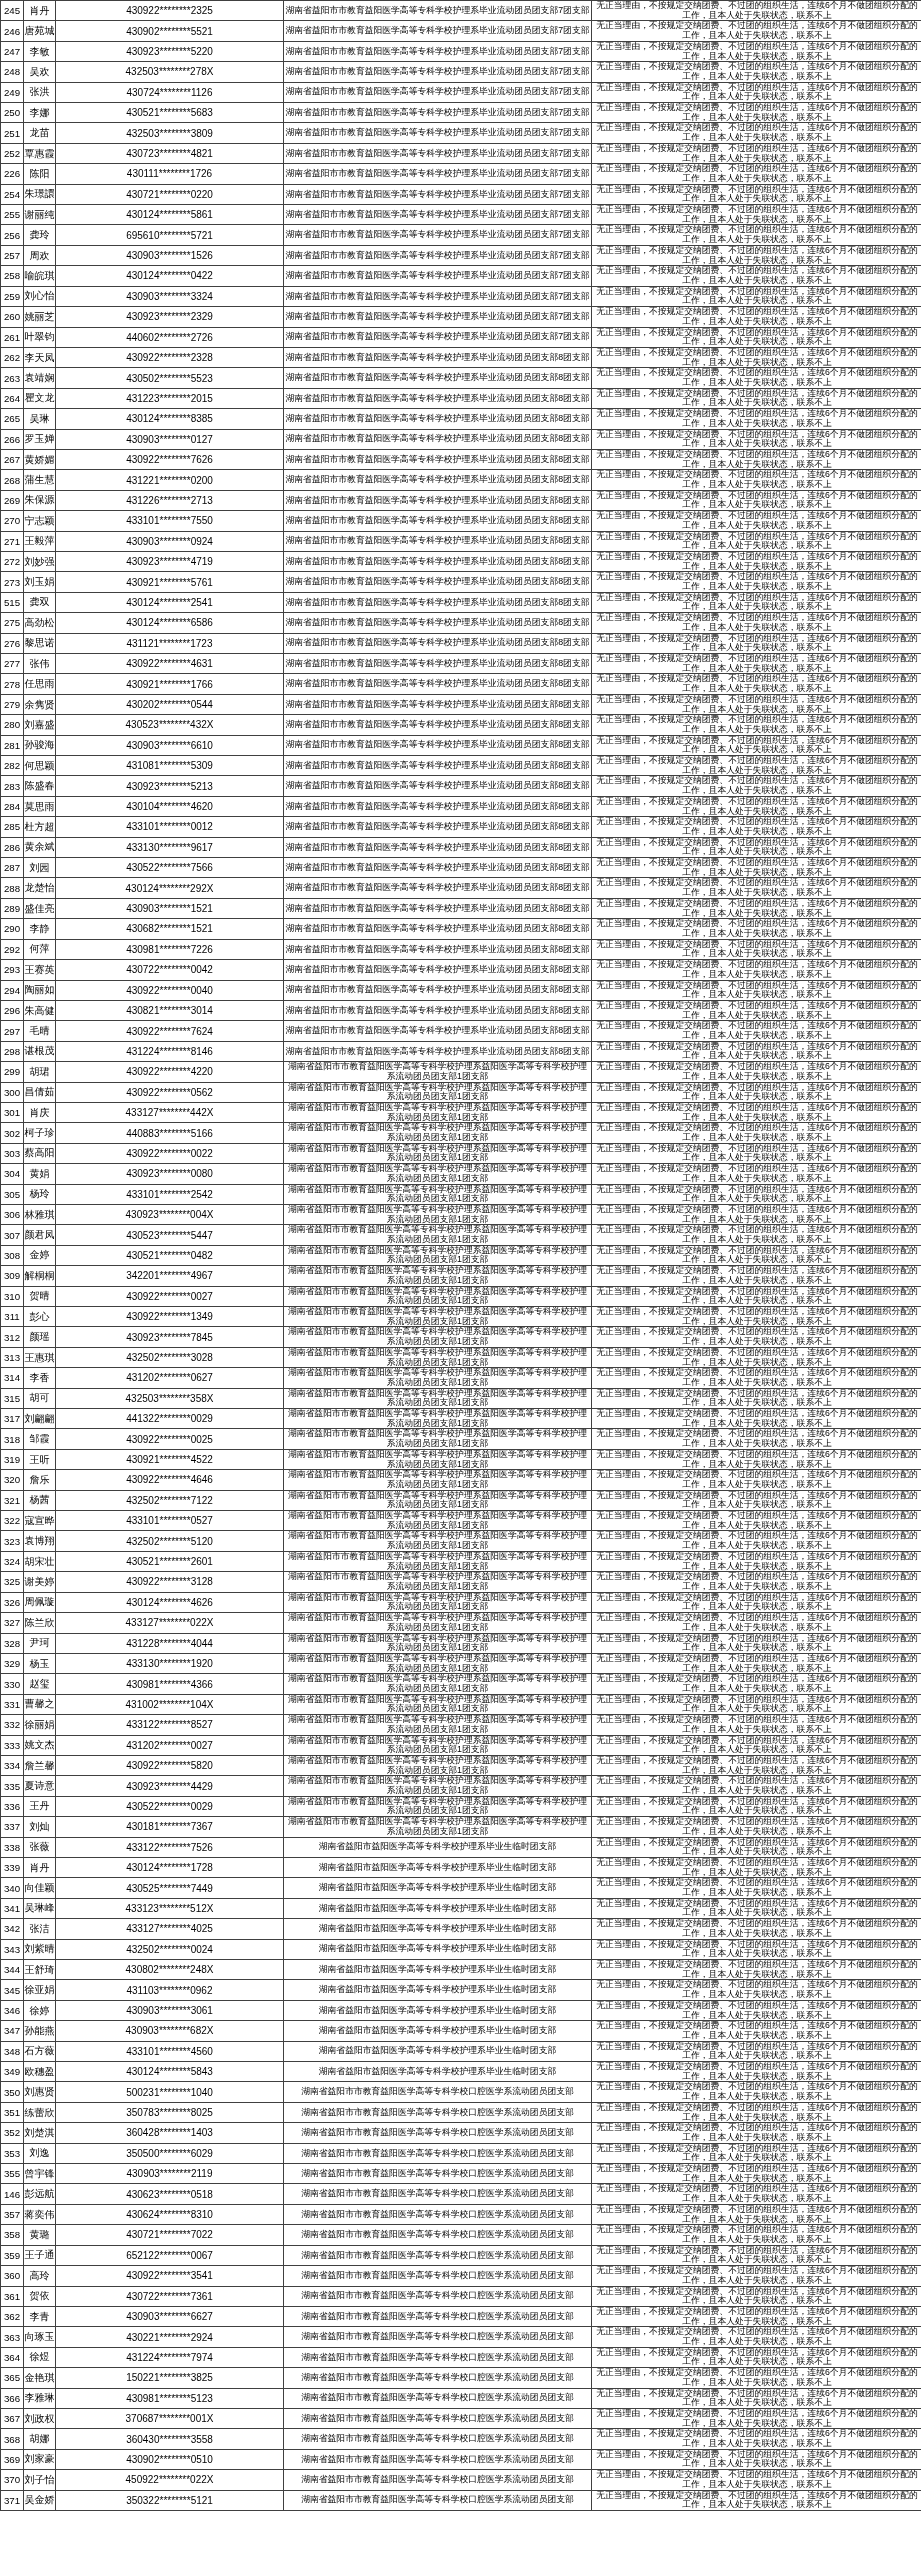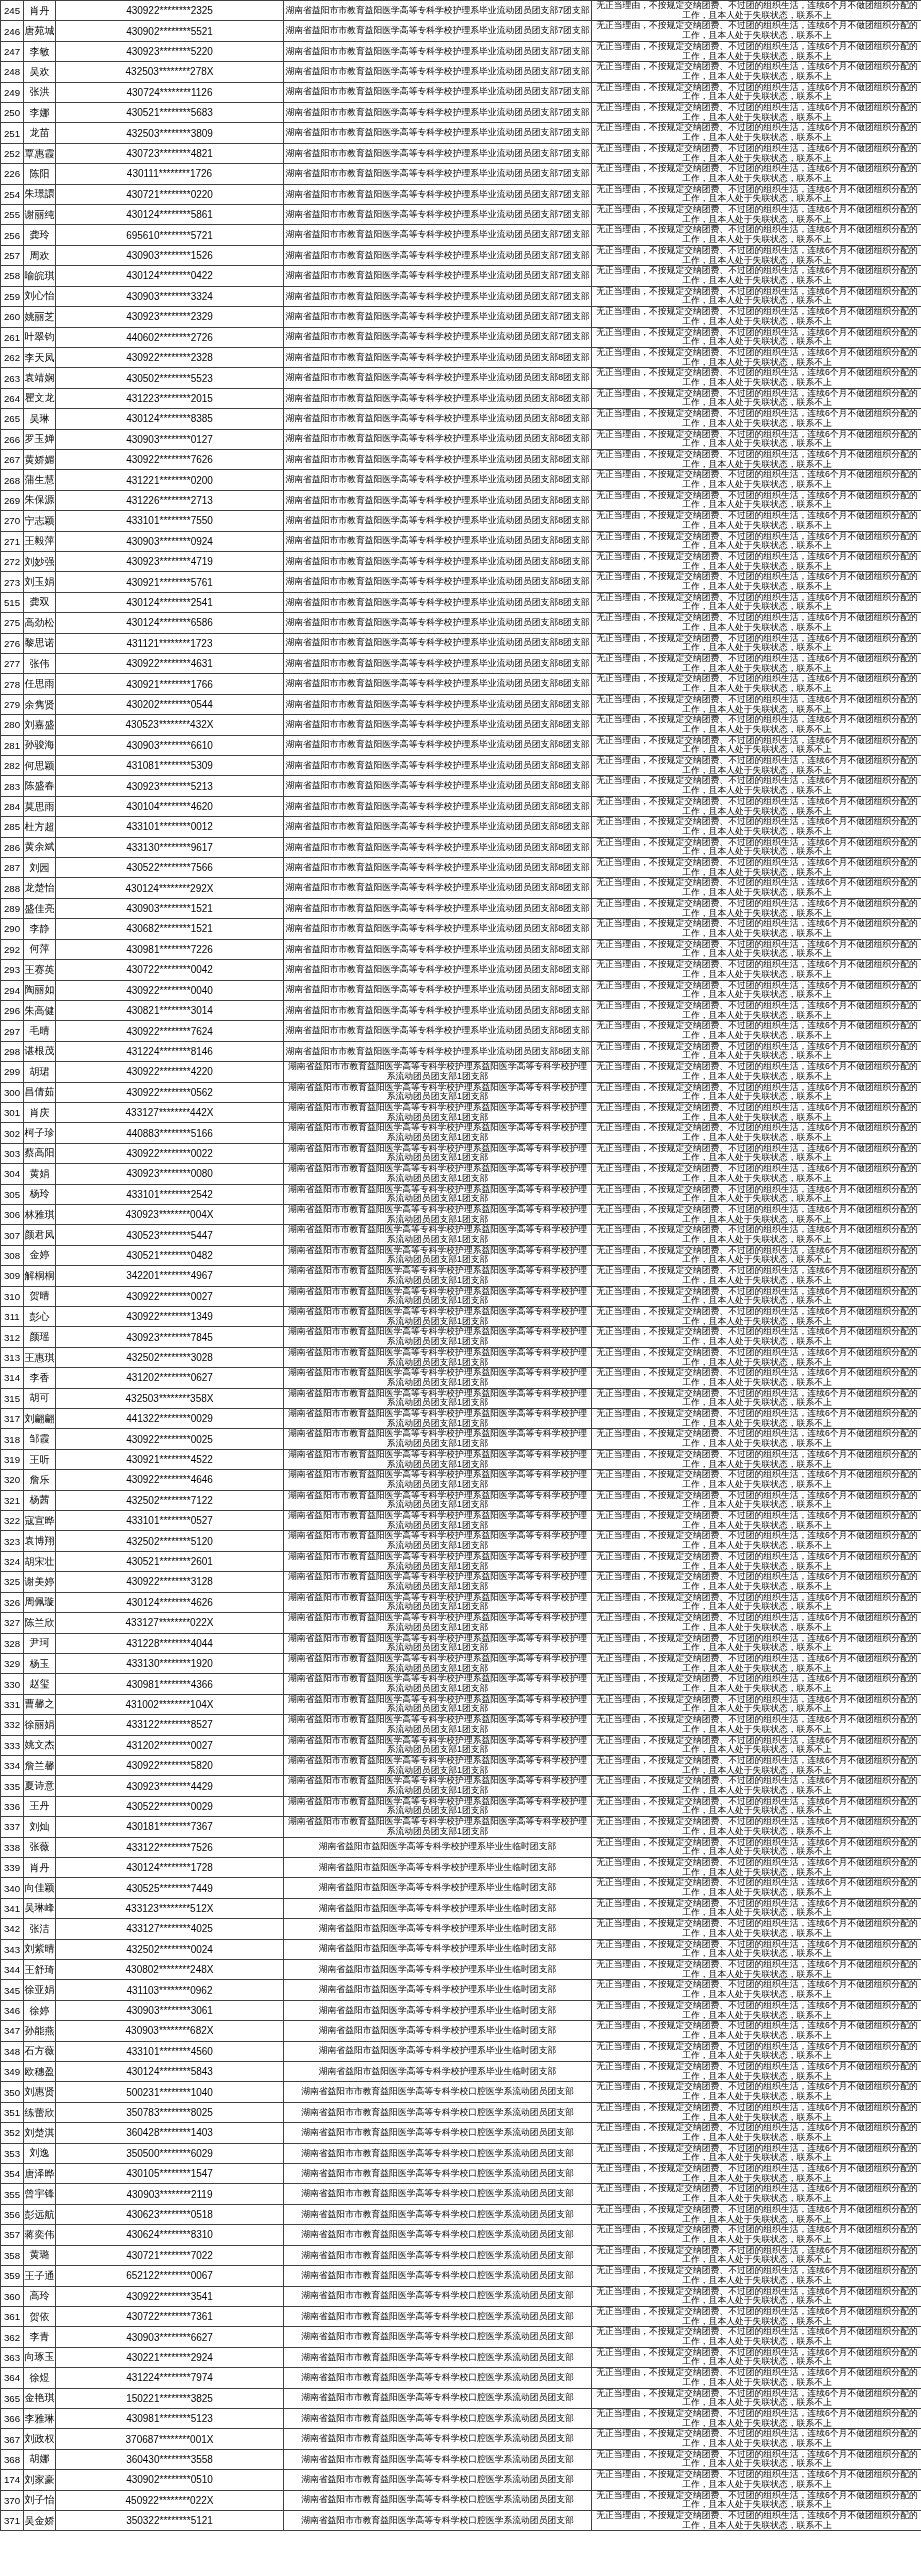--- a/index.html
+++ b/index.html
@@ -765,35 +765,28 @@
         <td class="c-rem">无正当理由，不按规定交纳团费、不过团的组织生活，连续6个月不做团组织分配的工作，且本人处于失联状态，联系不上</td>
       </tr>
       <tr>
         <td class="c-no">353</td>
         <td class="c-name">刘逸</td>
         <td class="c-id">350500********6029</td>
         <td class="c-org">湖南省益阳市市教育益阳医学高等专科学校口腔医学系流动团员团支部</td>
         <td class="c-rem">无正当理由，不按规定交纳团费、不过团的组织生活，连续6个月不做团组织分配的工作，且本人处于失联状态，联系不上</td>
       </tr>
       <tr>
-        <td class="c-no">354</td>
-        <td class="c-name">唐泽晔</td>
-        <td class="c-id">430105********1547</td>
-        <td class="c-org">湖南省益阳市市教育益阳医学高等专科学校口腔医学系流动团员团支部</td>
-        <td class="c-rem">无正当理由，不按规定交纳团费、不过团的组织生活，连续6个月不做团组织分配的工作，且本人处于失联状态，联系不上</td>
-      </tr>
-      <tr>
         <td class="c-no">355</td>
         <td class="c-name">曾宇锋</td>
         <td class="c-id">430903********2119</td>
         <td class="c-org">湖南省益阳市市教育益阳医学高等专科学校口腔医学系流动团员团支部</td>
         <td class="c-rem">无正当理由，不按规定交纳团费、不过团的组织生活，连续6个月不做团组织分配的工作，且本人处于失联状态，联系不上</td>
       </tr>
       <tr>
-        <td class="c-no">356</td>
+        <td class="c-no">146</td>
         <td class="c-name">彭远航</td>
         <td class="c-id">430623********0518</td>
         <td class="c-org">湖南省益阳市市教育益阳医学高等专科学校口腔医学系流动团员团支部</td>
         <td class="c-rem">无正当理由，不按规定交纳团费、不过团的组织生活，连续6个月不做团组织分配的工作，且本人处于失联状态，联系不上</td>
       </tr>
       <tr>
         <td class="c-no">357</td>
         <td class="c-name">蒋奕伟</td>
         <td class="c-id">430624********8310</td>
         <td class="c-org">湖南省益阳市市教育益阳医学高等专科学校口腔医学系流动团员团支部</td>
@@ -870,21 +863,21 @@
         <td class="c-rem">无正当理由，不按规定交纳团费、不过团的组织生活，连续6个月不做团组织分配的工作，且本人处于失联状态，联系不上</td>
       </tr>
       <tr>
         <td class="c-no">368</td>
         <td class="c-name">胡娜</td>
         <td class="c-id">360430********3558</td>
         <td class="c-org">湖南省益阳市市教育益阳医学高等专科学校口腔医学系流动团员团支部</td>
         <td class="c-rem">无正当理由，不按规定交纳团费、不过团的组织生活，连续6个月不做团组织分配的工作，且本人处于失联状态，联系不上</td>
       </tr>
       <tr>
-        <td class="c-no">174</td>
+        <td class="c-no">369</td>
         <td class="c-name">刘家豪</td>
         <td class="c-id">430902********0510</td>
         <td class="c-org">湖南省益阳市市教育益阳医学高等专科学校口腔医学系流动团员团支部</td>
         <td class="c-rem">无正当理由，不按规定交纳团费、不过团的组织生活，连续6个月不做团组织分配的工作，且本人处于失联状态，联系不上</td>
       </tr>
       <tr>
         <td class="c-no">370</td>
         <td class="c-name">刘子怡</td>
         <td class="c-id">450922********022X</td>
         <td class="c-org">湖南省益阳市市教育益阳医学高等专科学校口腔医学系流动团员团支部</td>

